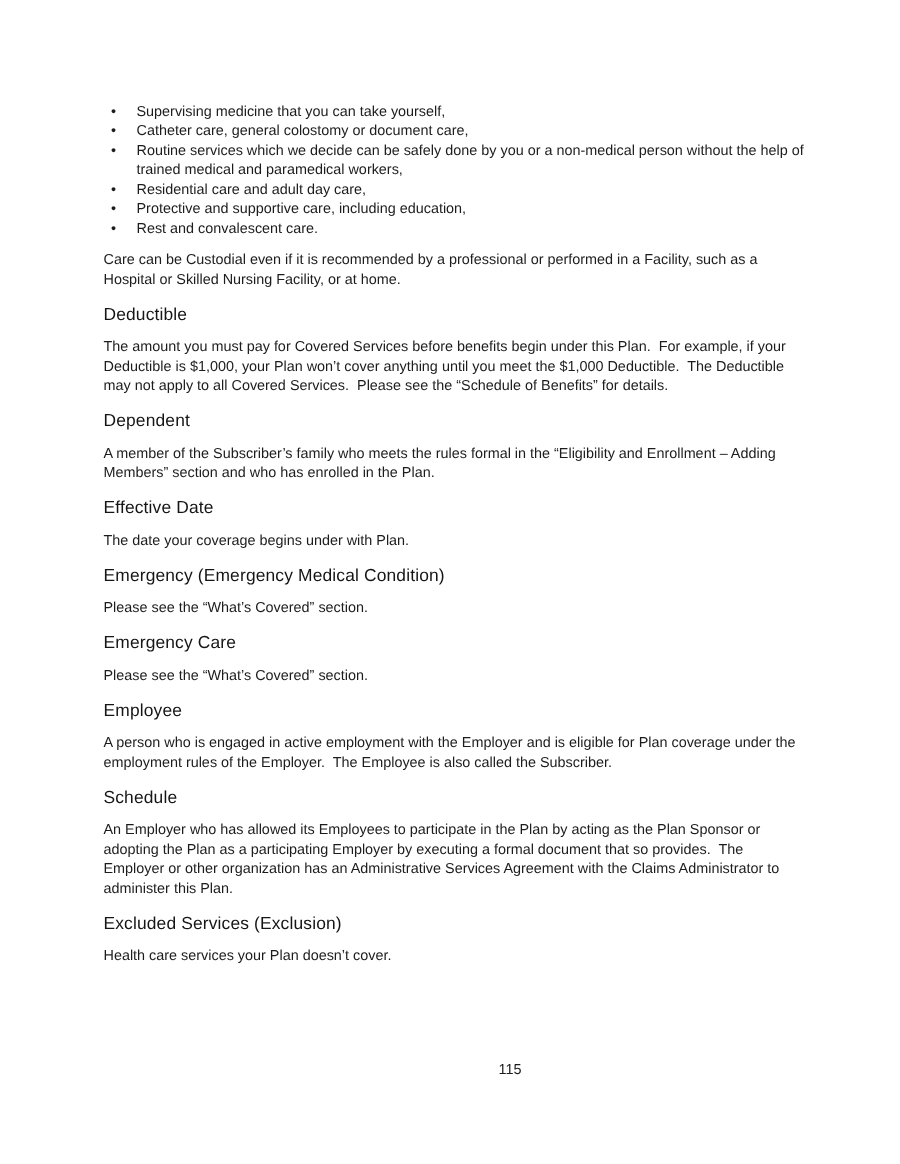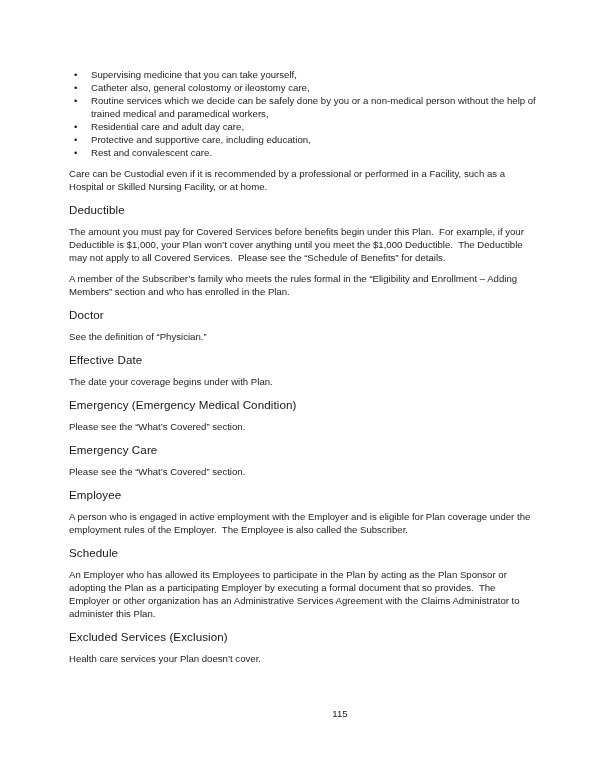--- a/index.html
+++ b/index.html
@@ -60,42 +60,39 @@
   }
 </style>
 </head>
 <body>
 
 <div class="page">
   <div class="content">
 
     <ul class="bullets">
       <li><span class="marker">•</span><span>Supervising medicine that you can take yourself,</span></li>
-      <li><span class="marker">•</span><span>Catheter also, general colostomy or ileostomy care,</span></li>
+      <li><span class="marker">•</span><span>Catheter care, general colostomy or document care,</span></li>
       <li><span class="marker">•</span><span>Routine services which we decide can be safely done by you or a non-medical person without the help of trained medical and paramedical workers,</span></li>
       <li><span class="marker">•</span><span>Residential care and adult day care,</span></li>
       <li><span class="marker">•</span><span>Protective and supportive care, including education,</span></li>
       <li><span class="marker">•</span><span>Rest and convalescent care.</span></li>
     </ul>
 
     <p class="body">Care can be Custodial even if it is recommended by a professional or performed in a Facility, such as a Hospital or Skilled Nursing Facility, or at home.</p>
 
     <section>
       <h2 class="heading">Deductible</h2>
       <p class="body">The amount you must pay for Covered Services before benefits begin under this Plan.  For example, if your Deductible is $1,000, your Plan won’t cover anything until you meet the $1,000 Deductible.  The Deductible may not apply to all Covered Services.  Please see the “Schedule of Benefits” for details.</p>
     </section>
 
     <section>
+      <h2 class="heading">Dependent</h2>
       <p class="body">A member of the Subscriber’s family who meets the rules formal in the “Eligibility and Enrollment – Adding Members” section and who has enrolled in the Plan.</p>
     </section>
 
-    <section>
-      <h2 class="heading">Doctor</h2>
-      <p class="body">See the definition of “Physician.”</p>
-    </section>
 
     <section>
       <h2 class="heading">Effective Date</h2>
       <p class="body">The date your coverage begins under with Plan.</p>
     </section>
 
     <section>
       <h2 class="heading">Emergency (Emergency Medical Condition)</h2>
       <p class="body">Please see the “What’s Covered” section.</p>
     </section>

